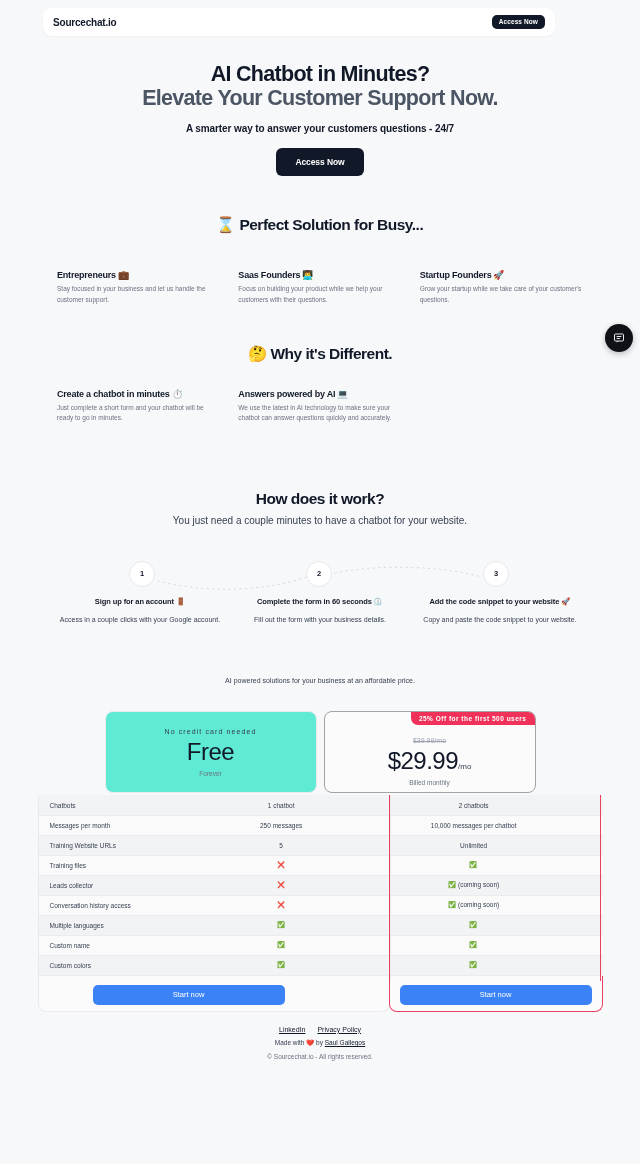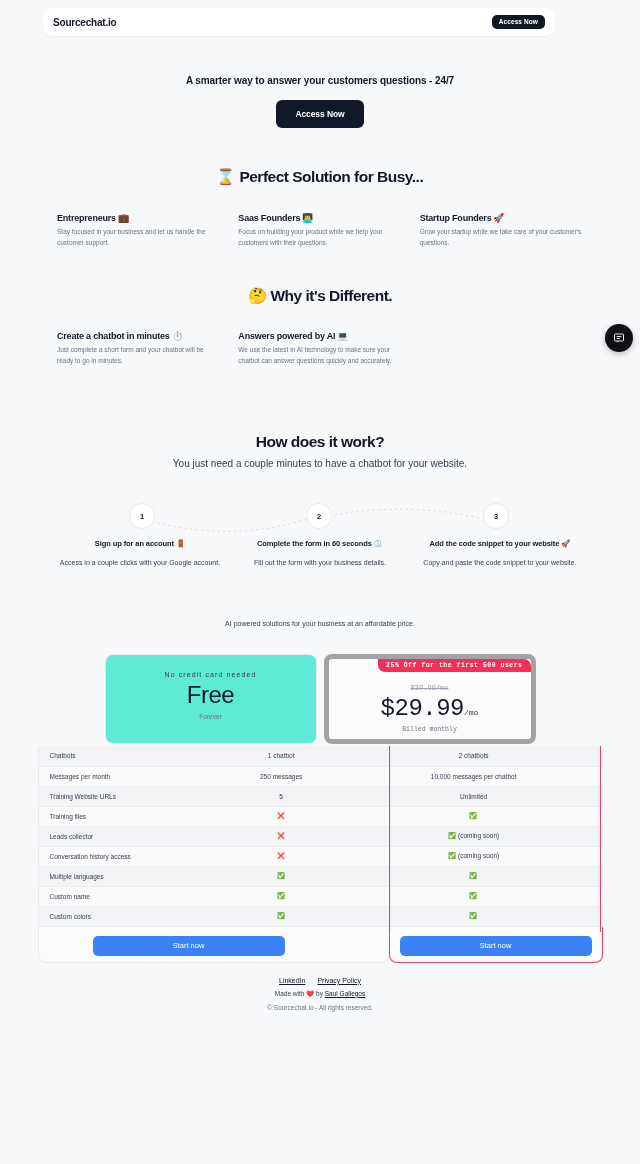--- a/index.html
+++ b/index.html
@@ -77,21 +77,21 @@
 
   
   .pricing-wrap { position: relative; padding: 0 38px; }
   .cards { position: relative; display: flex; justify-content: center; }
   .card {
     width: 212px; background: #5eead4; border: 1px solid #e9eaee;
     border-radius: 8px; padding: 16px 0 0 0; text-align: center;
     position: relative;
   }
   .card.pro {
-    border: 5px solid #a3a3a3; background: #fbfbfc; margin-left: 7px; font-family: Liberation Mono, monospace;
+    border: 1px solid #a3a3a3; background: #fbfbfc; margin-left: 7px;
   }
   .badge {
     position: absolute; top: 0; right: 0; background: #f0315a; color: #fff;
     font-size: 6.5px; font-weight: 600; letter-spacing: .5px;
     padding: 3px 8px; border-radius: 0 7px 0 7px;
   }
   .card-note { font-size: 7px; color: #374151; letter-spacing: 1.1px; }
   .card-price { font-size: 24px; font-weight: 400; color: #111827; margin-top: 3px; letter-spacing: -.5px; }
   .card-price .per { font-size: 8px; color: #374151; letter-spacing: 0; }
   .card-strike { font-size: 7px; color: #9ca3af; text-decoration: line-through; }
@@ -135,27 +135,31 @@
 <div class="page">
 
   <div class="nav-wrap">
     <div class="nav">
       <div class="brand">Sourcechat.io</div>
       <button class="nav-btn">Access Now</button>
     </div>
   </div>
 
   <div class="hero">
+    <h1>
+      <span>AI Chatbot in Minutes?</span>
+      <span class="line2">Elevate Your Customer Support Now.</span>
+    </h1>
     <p class="sub">A smarter way to answer your customers questions - 24/7</p>
     <button class="hero-cta">Access Now</button>
   </div>
 
   <div style="margin-top:40px">
     <div class="sec-h">⌛ Perfect Solution for Busy...</div>
-    <div class="grid3" style="margin-top:27px">
+    <div class="grid3" style="margin-top:36px">
       <div>
         <div class="g-title">Entrepreneurs 💼</div>
         <div class="g-desc">Stay focused in your business and let us handle the customer support.</div>
       </div>
       <div>
         <div class="g-title">Saas Founders 👨‍💻</div>
         <div class="g-desc">Focus on building your product while we help your customers with their questions.</div>
       </div>
       <div>
         <div class="g-title">Startup Founders 🚀</div>

